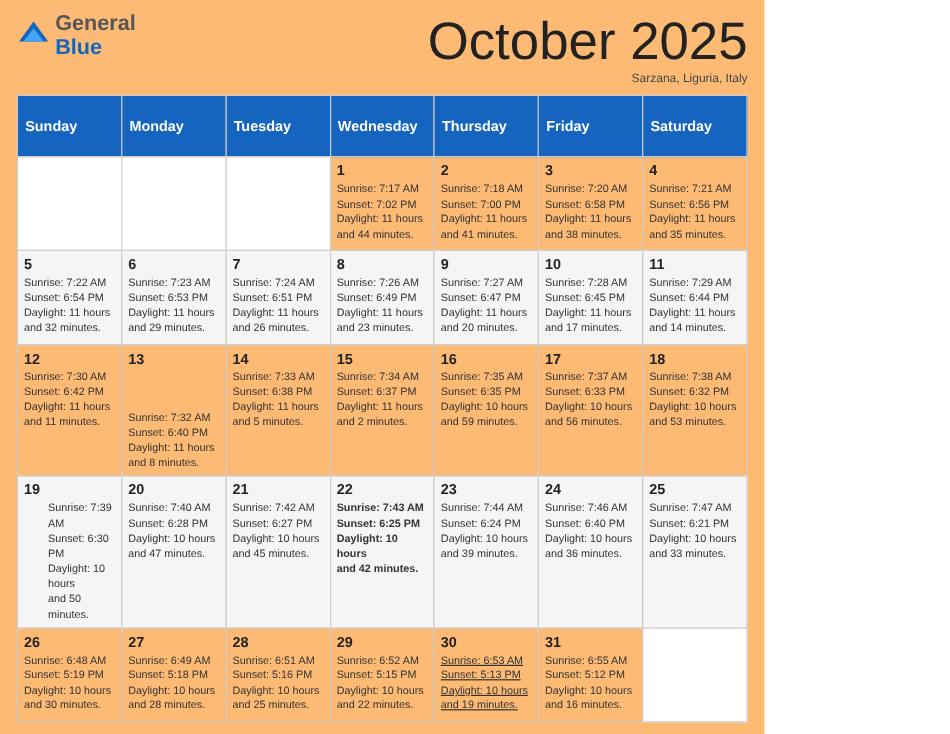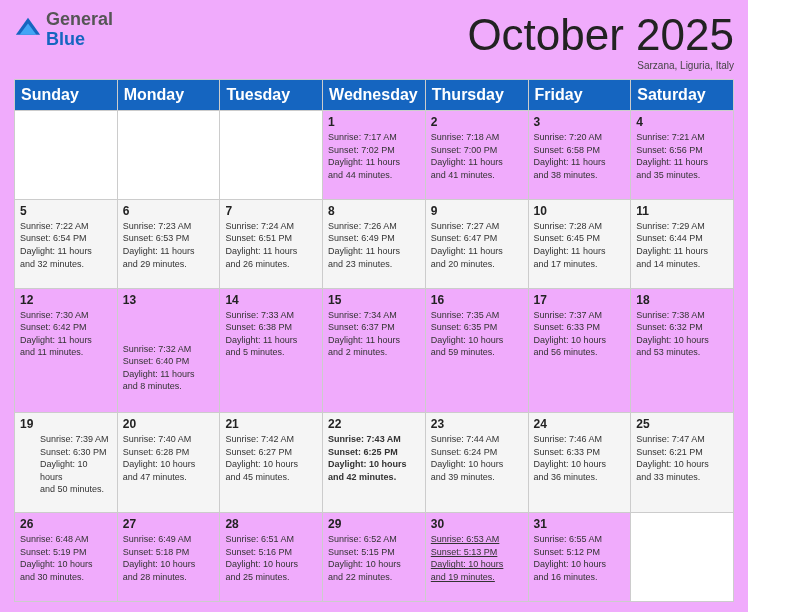--- a/index.html
+++ b/index.html
@@ -4,23 +4,23 @@
   <style>
     * { margin: 0; padding: 0; box-sizing: border-box; }
     body {
       font-family: Arial, sans-serif;
       background: #fff;
       width: 792px;
       height: 612px;
       overflow: hidden;
     }
     .page {
-      width: 748px;
+      width: 637px;
       height: 612px;
-      background: #f0abfc;
+      background: #fdba74;
       display: flex;
       flex-direction: column;
       padding: 10px 14px;
     }
     .header {
       display: flex;
       justify-content: space-between;
       align-items: flex-start;
       margin-bottom: 8px;
     }
@@ -53,23 +53,23 @@
       color: #444;
     }
     .calendar {
       width: 100%;
       border-collapse: collapse;
       flex: 1;
     }
     .calendar thead tr th {
       background: #1565c0;
       color: #fff;
-      font-size: 16px;
+      font-size: 12px;
       font-weight: bold;
-      padding: 6px 6px;
+      padding: 18px 6px;
       text-align: left;
       border: 1px solid #ccc;
     }
     .calendar tbody tr td {
       vertical-align: top;
       border: 1px solid #ccc;
       padding: 4px 5px;
       font-size: 9.5px;
       color: #222;
       width: calc(100% / 7);
@@ -294,21 +294,21 @@
           <td class="row-shade">
             <span class="day-number">23</span>
             <div class="day-info" style="white-space: pre-line;">Sunrise: 7:44 AM
 Sunset: 6:24 PM
 Daylight: 10 hours
 and 39 minutes.</div>
           </td>
           <td class="row-shade">
             <span class="day-number">24</span>
             <div class="day-info" style="white-space: pre-line;">Sunrise: 7:46 AM
-Sunset: 6:33 PM
+Sunset: 6:40 PM
 Daylight: 10 hours
 and 36 minutes.</div>
           </td>
           <td class="row-shade">
             <span class="day-number">25</span>
             <div class="day-info" style="white-space: pre-line;">Sunrise: 7:47 AM
 Sunset: 6:21 PM
 Daylight: 10 hours
 and 33 minutes.</div>
           </td>

